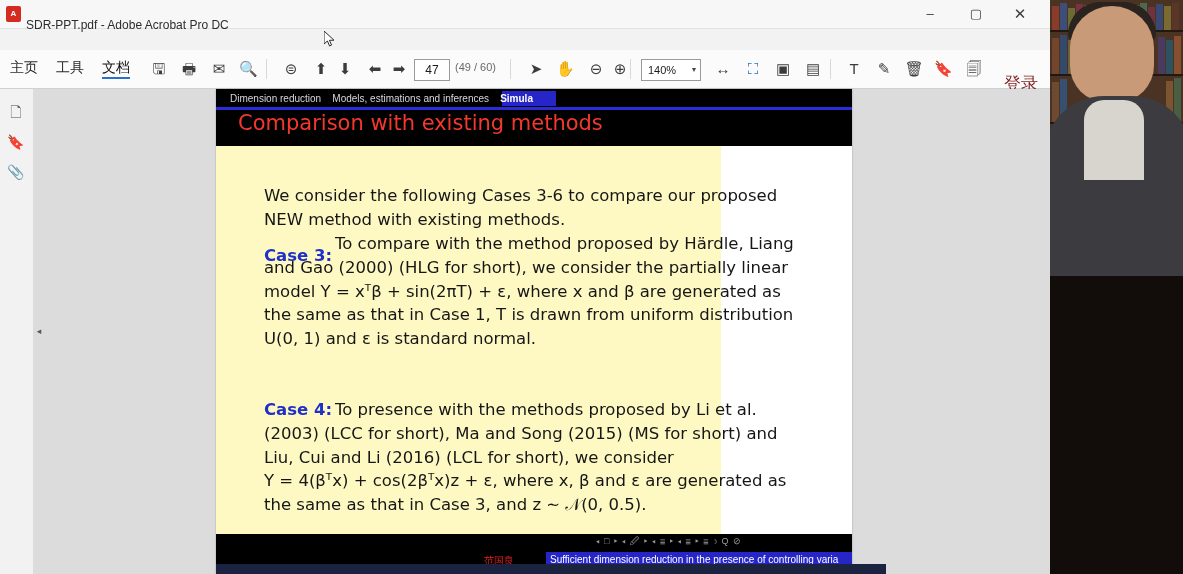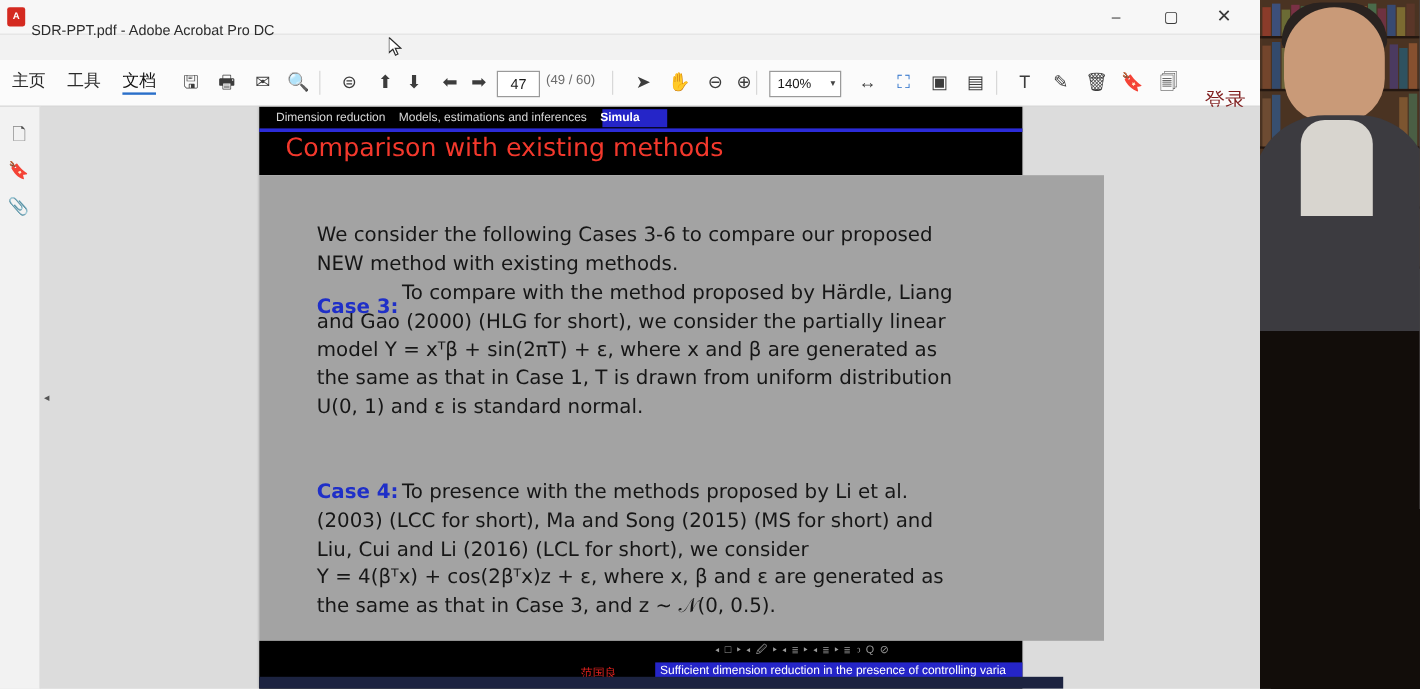--- a/index.html
+++ b/index.html
@@ -273,23 +273,23 @@
   .bar-blue {
     position: absolute;
     left: 0; top: 18px;
     width: 636px; height: 3px;
     background: #2b2bd8;
   }
 
   .slide-body {
     position: absolute;
     left: 0; top: 57px;
-    width: 704px;
+    width: 505px;
     height: 388px;
-    background: #a3a3a3;
+    background: #fef9c3;
   }
   .para {
     position: absolute;
     font-size: 16.5px;
     color: #161616;
     font-family: "DejaVu Sans", sans-serif;
     line-height: 23.5px;
     white-space: pre-wrap;
   }
   .caselbl {

